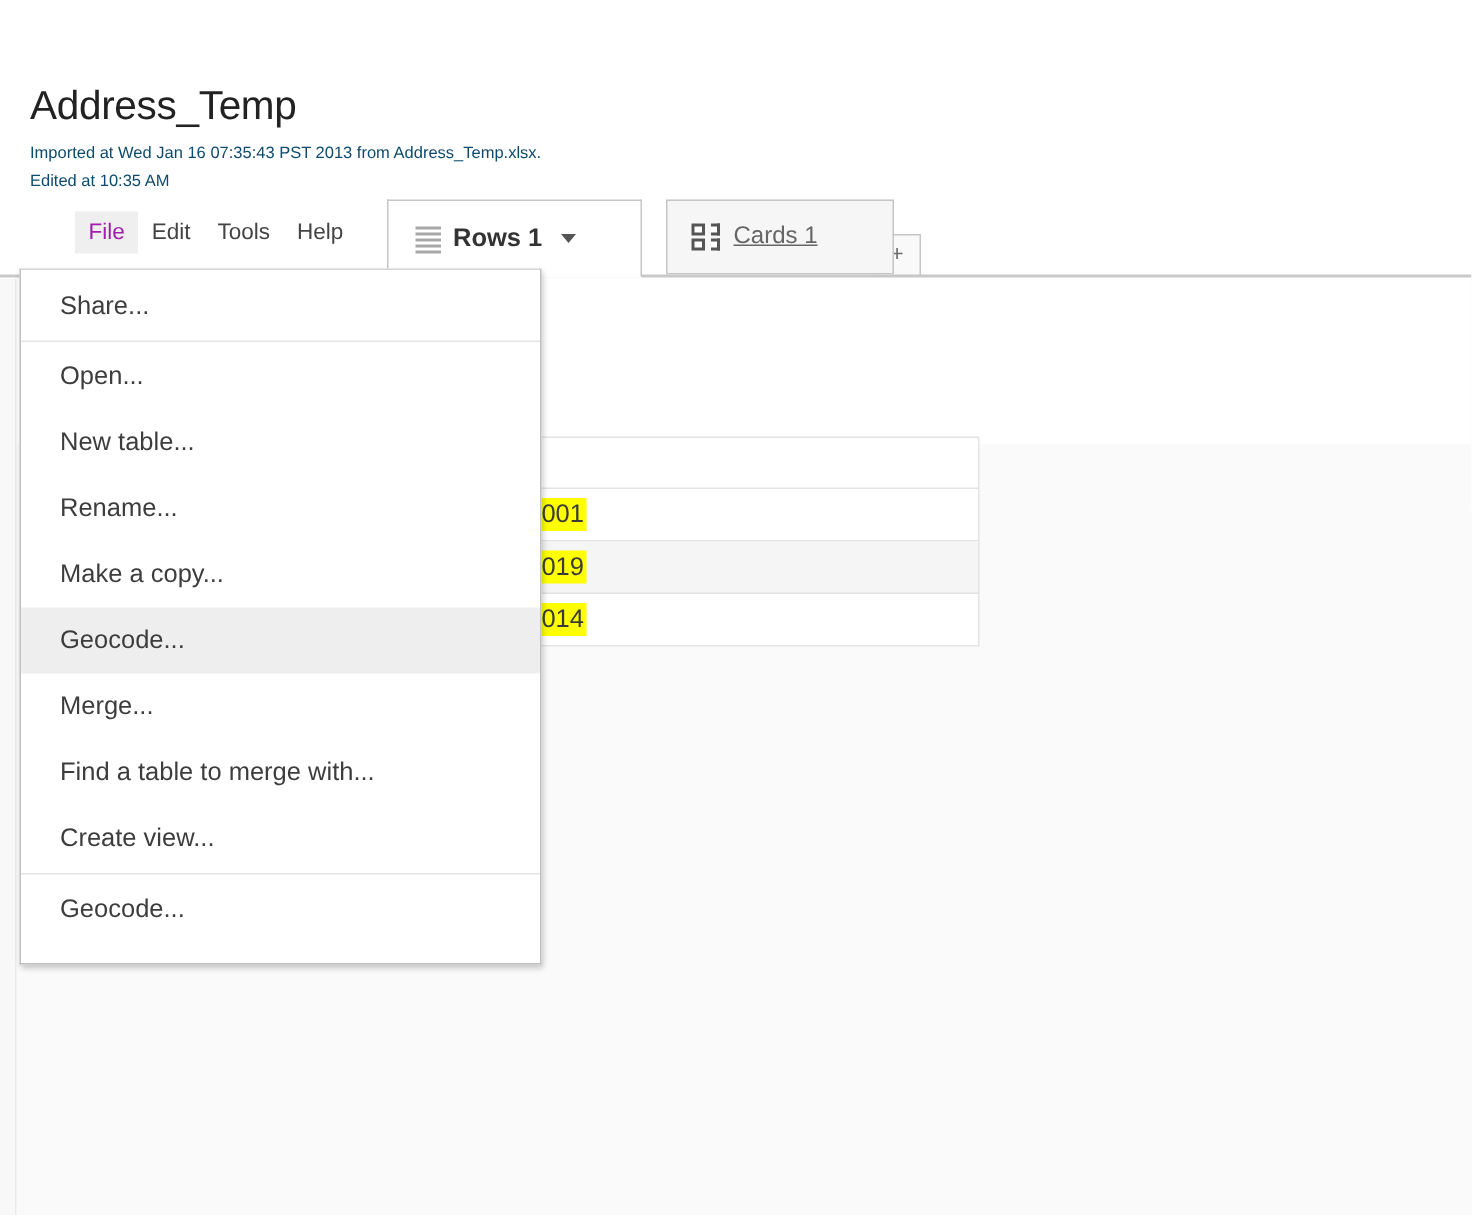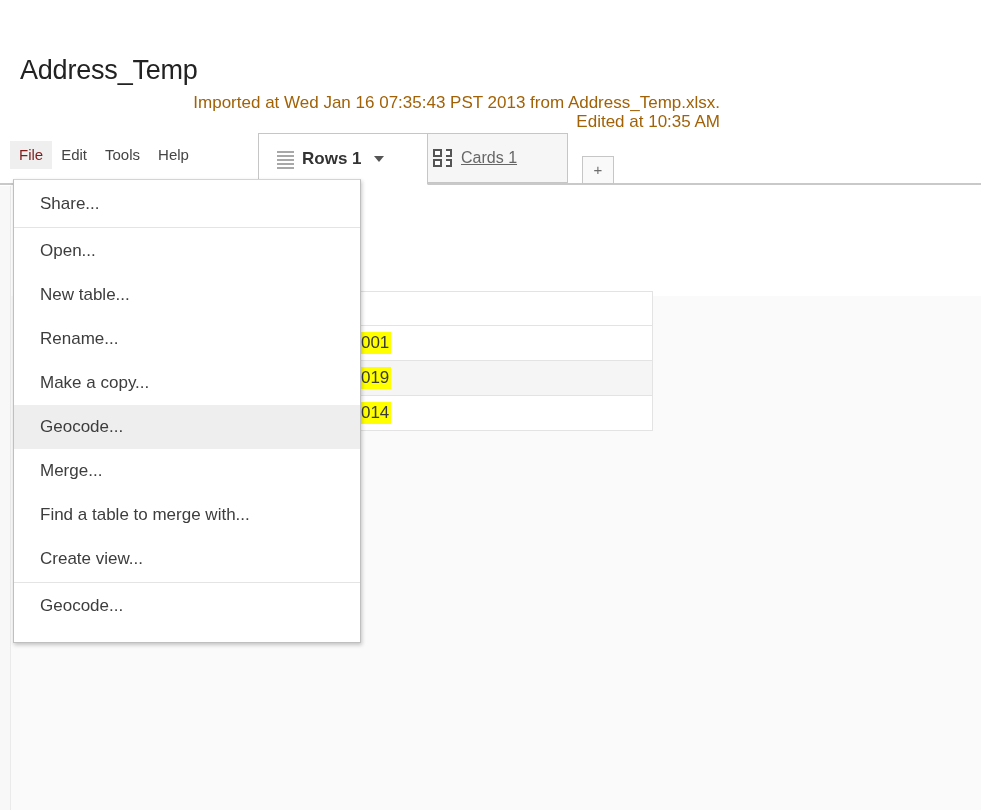--- a/index.html
+++ b/index.html
@@ -18,44 +18,43 @@
   .doc-title {
     font-size: 27px;
     color: #222222;
     font-weight: 400;
     letter-spacing: -0.2px;
     line-height: 32px;
     margin: 0;
     white-space: nowrap;
   }
   .doc-sub {
-    font-size: 17px;
-    color: #a16207;
+    font-size: 11px;
+    color: #0c4a6e;
     line-height: 19px;
     margin: 0;
     white-space: nowrap;
-    text-align: right;
   }
   .doc-sub.first { margin-top: 7px; }
 
   
   .menubar {
     position:absolute; left:10px; top:140px;
     height: 30px;
     display: flex; align-items: center;
   }
   .menu-btn {
     font-size: 15px;
     color: #444444;
     padding: 5px 9px 6px 9px;
     line-height: 17px;
     cursor: default;
     white-space: nowrap;
   }
-  .menu-btn.active { background: #efefef; color:#7f1d1d; }
+  .menu-btn.active { background: #efefef; color:#a21caf;margin-left:40px; }
 
   
   .tabstrip {
     position: absolute; left: 0px; top: 133px; width: 981px; height: 53px;
   }
   .tabstrip-baseline {
     position:absolute; left: 0px; top: 183px; width: 981px; height: 2px;
     background: #c9c9c9;
   }
   .tab {
@@ -67,21 +66,21 @@
   }
   .tab-rows {
     left: 258px; top: 133px; width: 170px; height: 52px;
     background: #ffffff;
     border-bottom-color: #ffffff;
     padding-left: 18px;
     z-index: 6;
     text-align: center;
   }
   .tab-cards {
-    left: 416px; top: 133px; width: 152px; height: 50px;
+    left: 444px; top: 133px; width: 152px; height: 50px;
     background: #f6f6f6;
     padding-left: 16px;
     z-index: 5;
   }
   .tab-add {
     left: 582px; top: 156px; width: 32px; height: 28px;
     background: #f9f9f9;
     justify-content: center;
     z-index: 4;
   }

